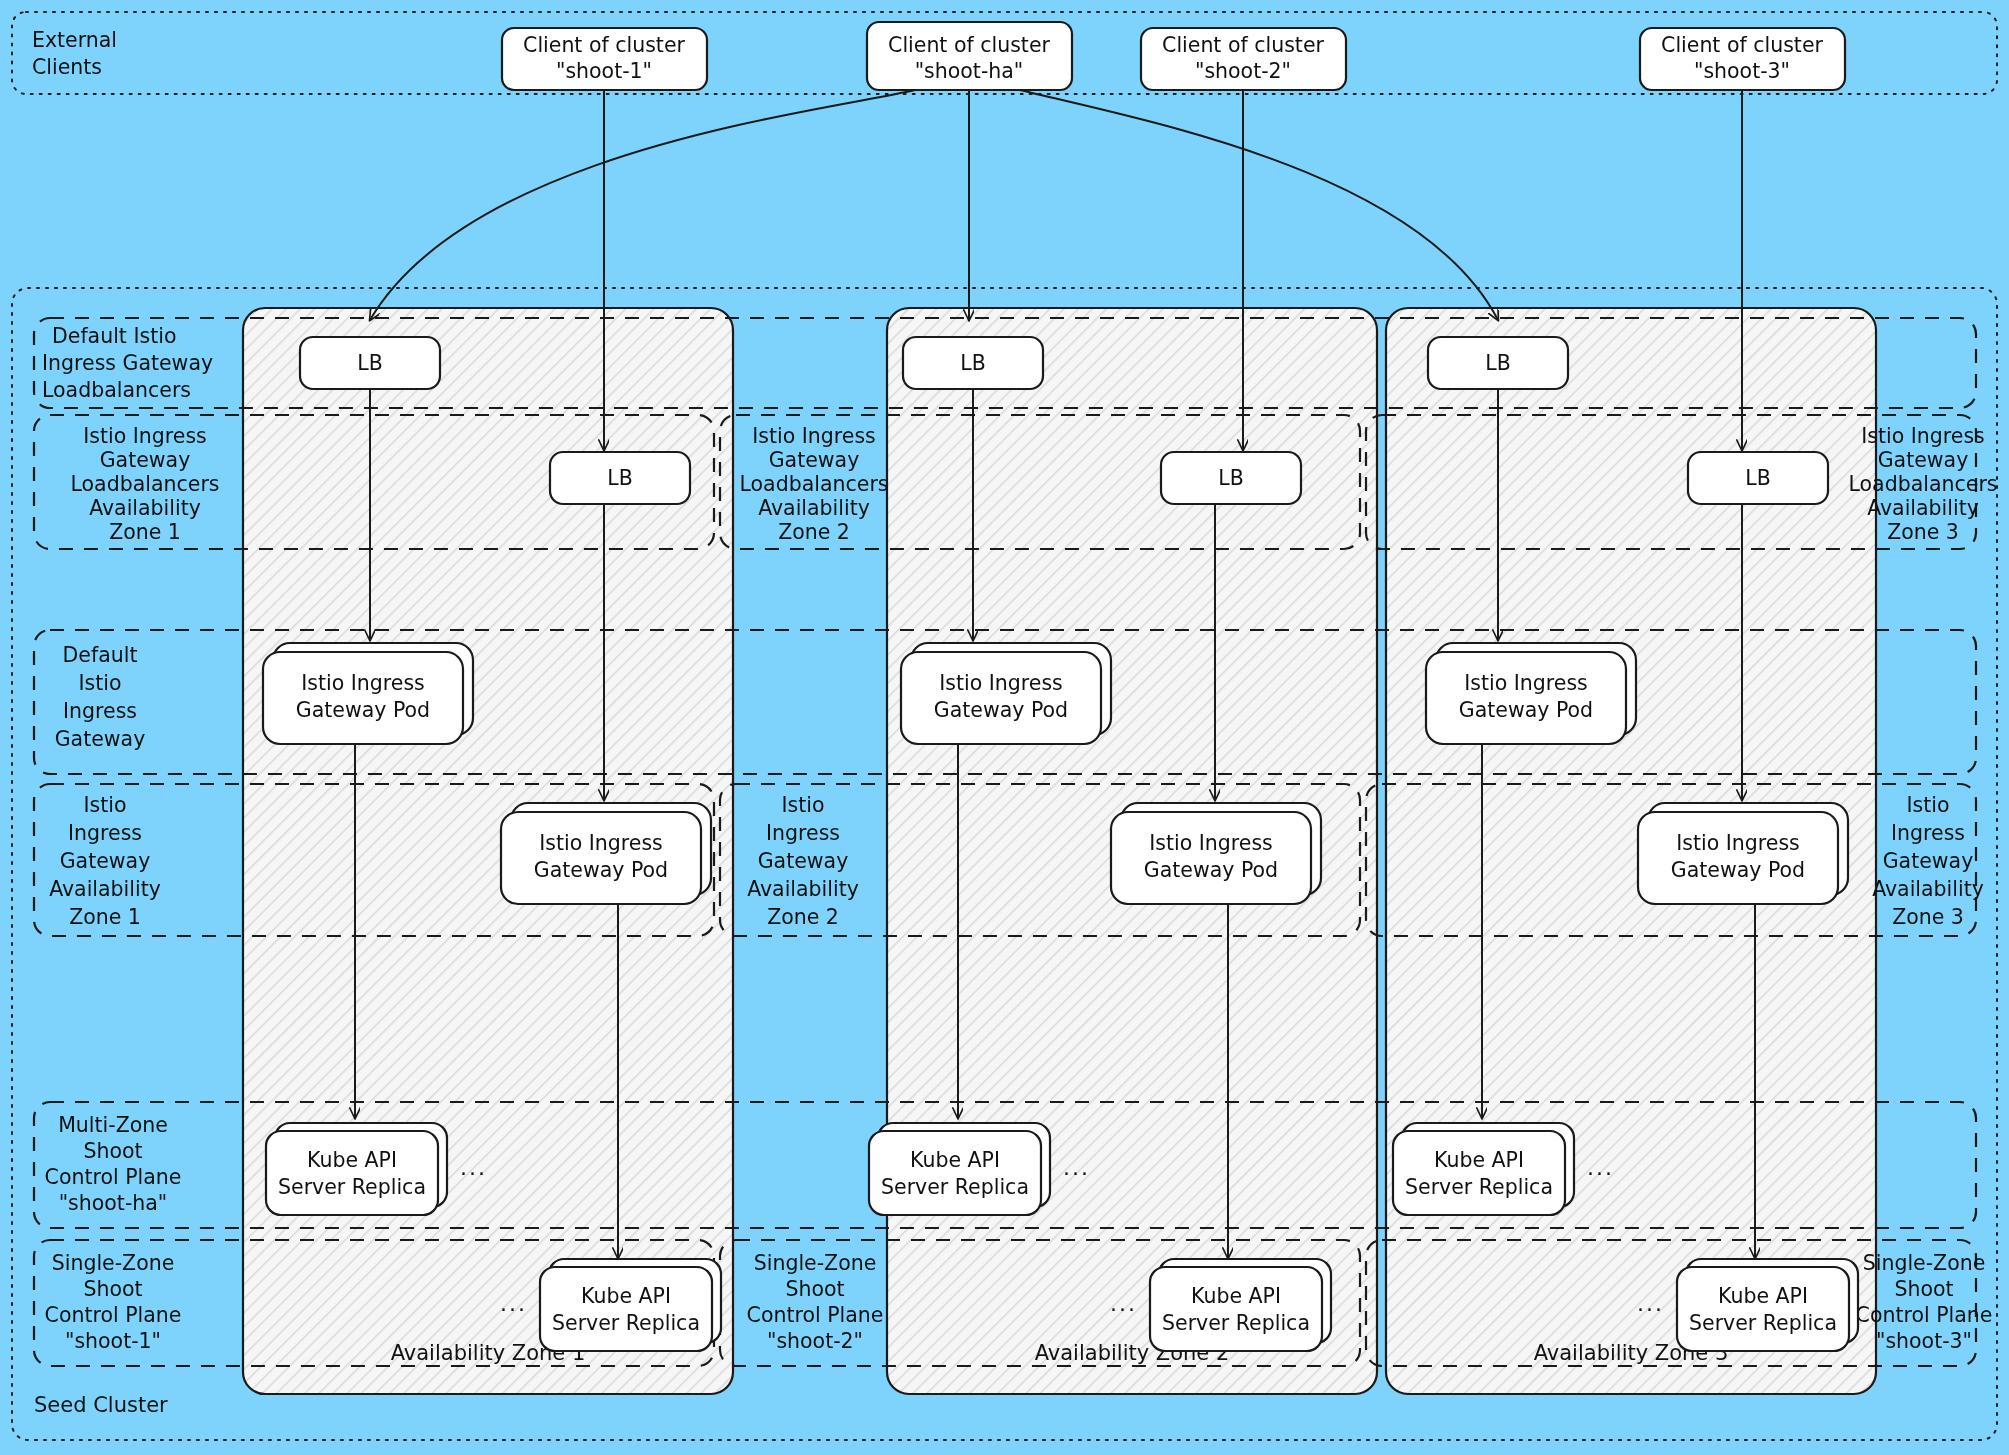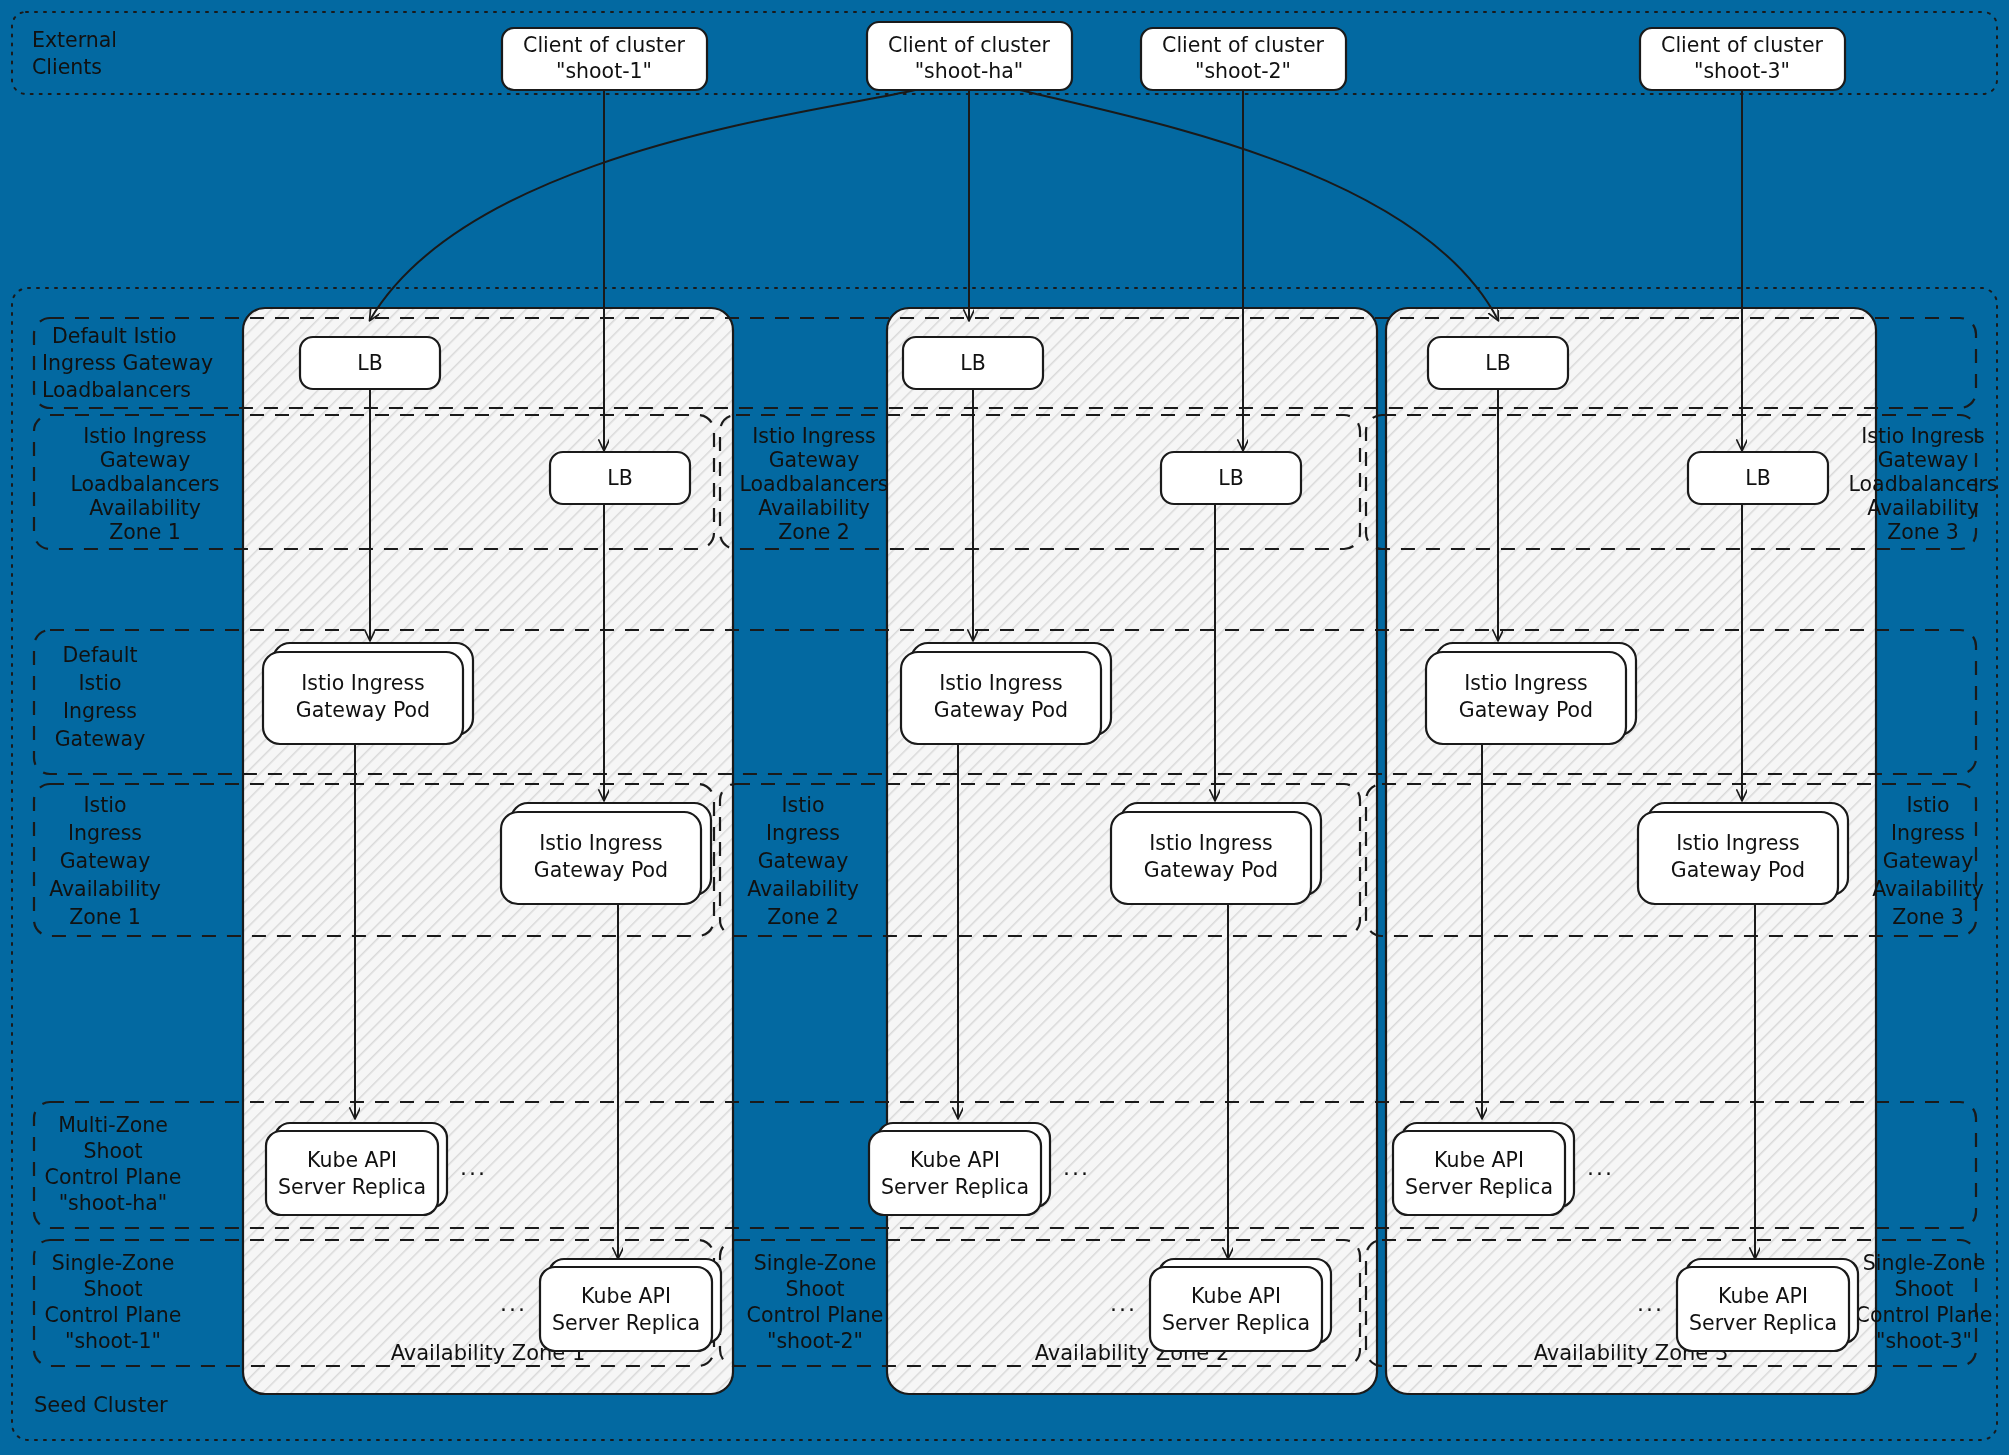--- a/index.html
+++ b/index.html
@@ -1,17 +1,17 @@
 <!DOCTYPE html>
 <html><head>
 <meta charset="utf-8">
 <style>
   html,body{margin:0;padding:0;background:#ffffff;}
   body{width:2009px;height:1455px;font-family:"DejaVu Sans",sans-serif;}
-  #stage{position:relative;width:2009px;height:1455px;overflow:hidden;background:#0369a1;}
+  #stage{position:relative;width:2009px;height:1455px;overflow:hidden;background:#7dd3fc;}
   svg{display:block;}
   .lbl{font-family:"DejaVu Sans",sans-serif;font-size:20px;fill:#111;}
   .lbl-node{font-size:20.5px;}
   .lbl-band{font-size:20.5px;}
   .lbl-az{font-size:21px;}
   .lbl-seed{font-size:21px;}
   .dots{font-size:22px;letter-spacing:2px;}
 </style>
 </head>
 <body>

